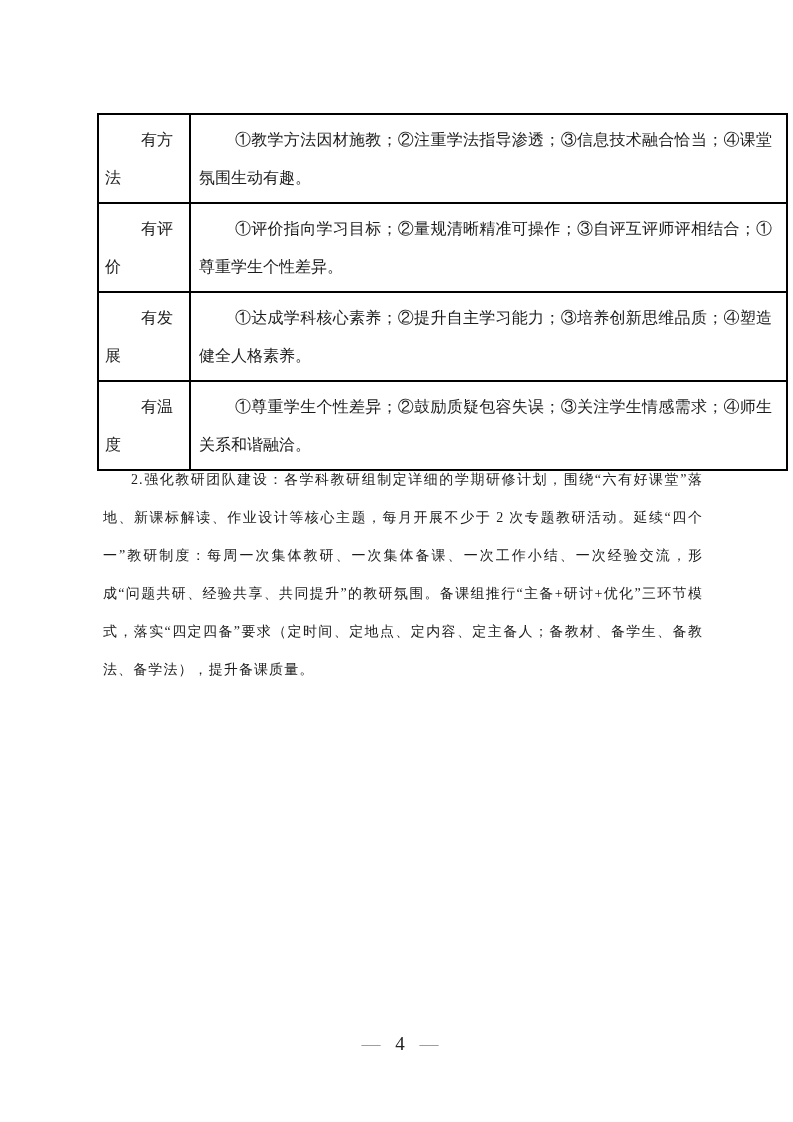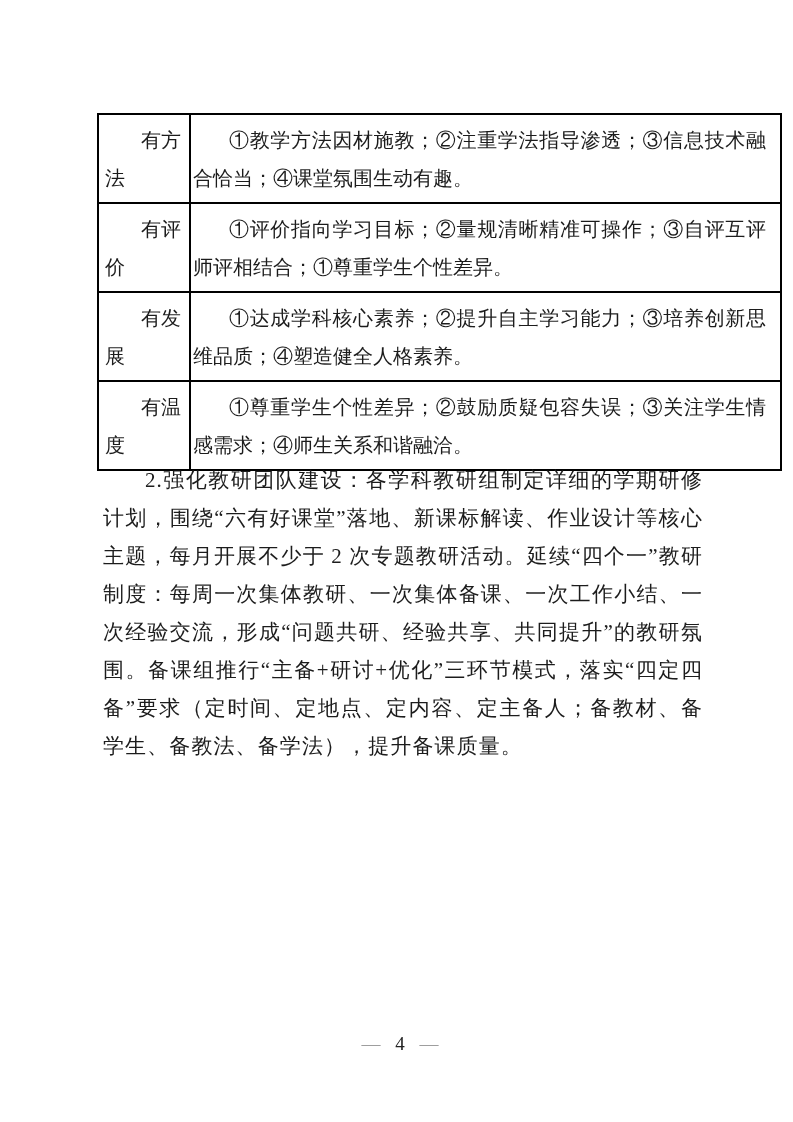--- a/index.html
+++ b/index.html
@@ -21,49 +21,49 @@
     position: absolute;
     left: 97px;
     top: 113px;
     width: 651px;
     border-collapse: collapse;
     table-layout: fixed;
   }
   .criteria-table td {
     border: 2px solid #000000;
     vertical-align: middle;
-    font-size: 20px;
+    font-size: 16px;
     line-height: 38px;
     height: 87px;
     overflow: hidden;
   }
   .criteria-table td.label-cell {
     width: 78px;
     padding: 0 6px;
     text-indent: 36px;
     text-align: left;
     word-break: break-all;
   }
   .criteria-table td.content-cell {
     width: 573px;
-    padding: 0 14px 0 2px;
+    padding: 0 14px 0 8px;
     text-indent: 36px;
     text-align: justify;
     word-break: break-all;
   }
   
   .body-text {
     position: absolute;
     left: 103px;
     top: 461px;
     width: 600px;
   }
   .body-text p {
     margin: 0;
-    font-size: 21px;
+    font-size: 14px;
     line-height: 38px;
     letter-spacing: 1.1px;
     text-align: justify;
     text-indent: 2em;
     word-break: break-all;
   }
   
   .page-footer {
     position: absolute;
     left: 97px;

